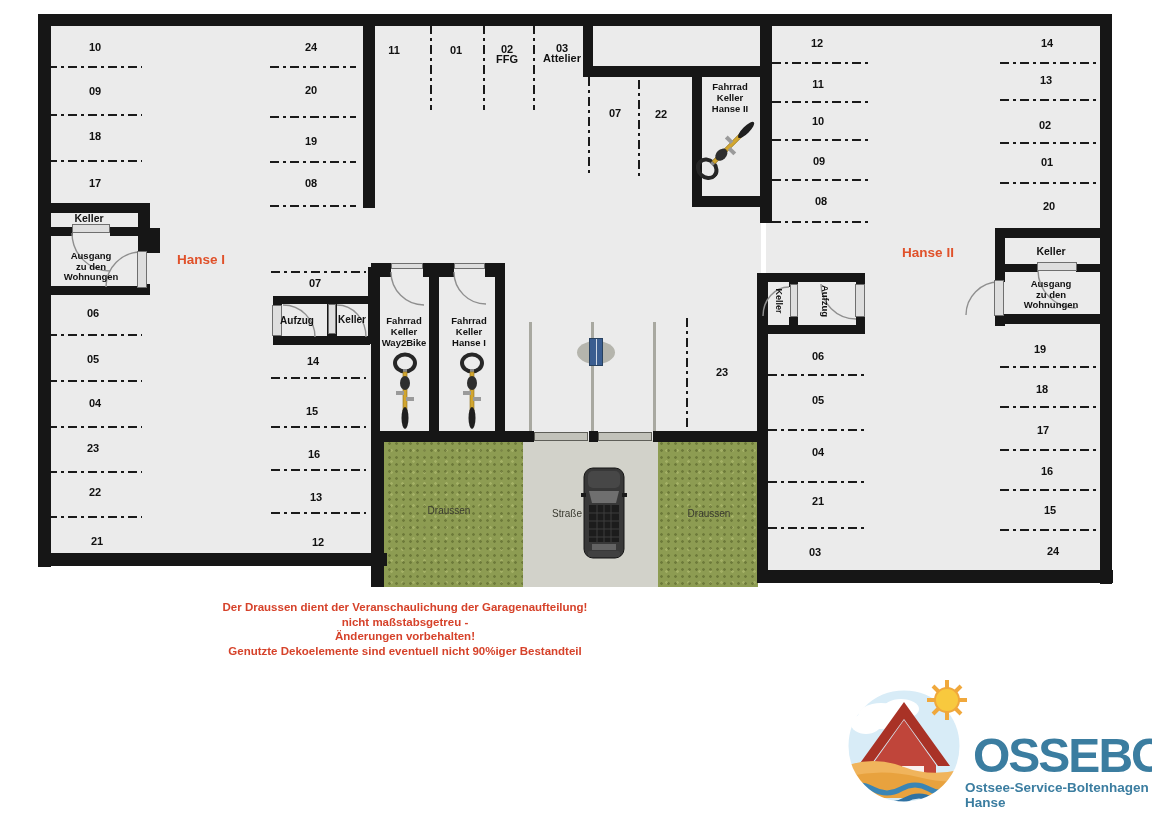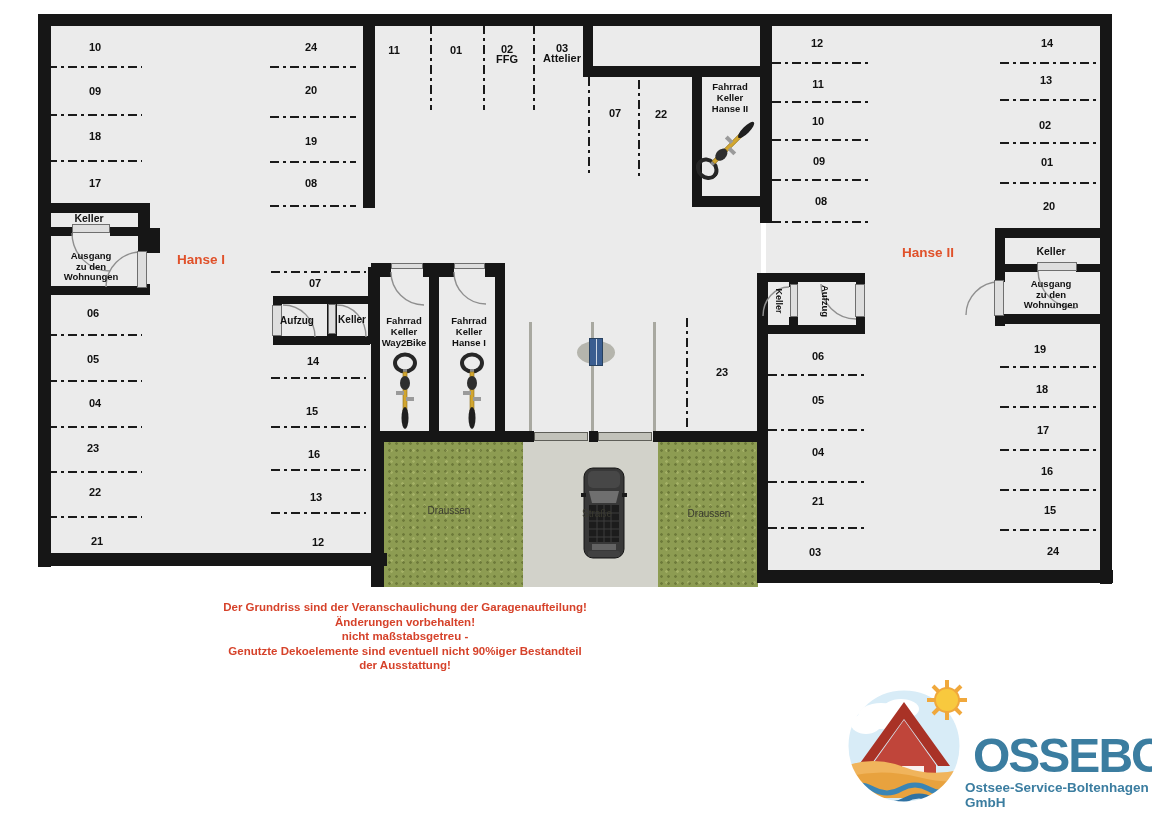--- a/index.html
+++ b/index.html
@@ -71,25 +71,24 @@
       <rect x="8" y="38" width="30" height="37" fill="#1c1c1c"></rect>
       <path d="M16 38 V75 M23 38 V75 M30 38 V75 M8 46 H38 M8 54 H38 M8 62 H38 M8 70 H38" stroke="#3c3c3c" stroke-width="1"></path>
       <rect x="11" y="77" width="24" height="6" fill="#636363"></rect>
       <rect x="7" y="84" width="32" height="6" rx="2" fill="#414141"></rect>
     </svg>
 
     <div class="ell" style="left:577px;top:341px;width:38px;height:23px"></div>
     <div class="bluebox" style="left:589px;top:338px;width:14px;height:28px"></div>
 
     <div id="disclaimer">
-        <div>Der Grundriss sind der Veranschaulichung der Garagenaufteilung!</div>
+        <div>Der Draussen dient der Veranschaulichung der Garagenaufteilung!</div>
+        <div>nicht maßstabsgetreu -</div>
         <div>Änderungen vorbehalten!</div>
-        <div>nicht maßstabsgetreu -</div>
         <div>Genutzte Dekoelemente sind eventuell nicht 90%iger Bestandteil</div>
-        <div>der Ausstattung!</div>
       </div>
 
     <div id="logo">
       <svg id="logo-badge" width="132" height="132" viewBox="0 0 132 132">
         <defs>
             <clipPath id="bc">
               <circle cx="61" cy="70" r="57"></circle>
             </clipPath>
           </defs>
         <circle cx="61" cy="70" r="57" fill="#d8ecf7"></circle>
@@ -114,21 +113,21 @@
         </g>
         <circle cx="61" cy="70" r="57" fill="none" stroke="#ffffff" stroke-width="3"></circle>
         <g>
           <g stroke="#f0a83c" stroke-width="4">
             <path d="M104 4 V14 M104 34 V44 M84 24 H94 M114 24 H124 M90 10 L97 17 M111 31 L118 38 M118 10 L111 17 M97 31 L90 38"></path>
           </g>
           <circle cx="104" cy="24" r="12" fill="#f8c93e" stroke="#f0a83c" stroke-width="2"></circle>
         </g>
       </svg>
       <div id="logo-name">OSSEBO</div>
-      <div id="logo-tagline">Ostsee-Service-Boltenhagen GmbH</div>
+      <div id="logo-tagline">Ostsee-Service-Boltenhagen Hanse</div>
     </div>
   <div class="floor" style="left: 44px; top: 20px; width: 722px; height: 192px;"></div>
       <div class="floor" style="left: 44px; top: 205px; width: 335px; height: 355px;"></div>
       <div class="floor" style="left: 376px; top: 205px; width: 385px; height: 235px;"></div>
       <div class="floor" style="left: 766px; top: 20px; width: 340px; height: 556px;"></div>
       <div class="grass" style="left: 372px; top: 440px; width: 151px; height: 147px;"></div>
       <div class="grass" style="left: 658px; top: 440px; width: 100px; height: 147px;"></div>
       <div class="road" style="left: 523px; top: 440px; width: 135px; height: 147px;"></div>
       <div class="dh" style="left: 48px; top: 66px; width: 94px;"></div>
       <div class="dh" style="left: 48px; top: 114px; width: 94px;"></div>
@@ -300,21 +299,21 @@
 Keller
 Hanse II</div>
       <div class="lbl room rot" style="left: 778px; top: 301px; font-size: 9px;">Keller</div>
       <div class="lbl room rot" style="left: 825px; top: 301px; font-size: 9.5px;">Aufzug</div>
       <div class="lbl room" style="left: 928px; top: 253px; font-size: 13.5px; color: rgb(224, 81, 42);">Hanse II</div>
       <div class="lbl room" style="left: 1051px; top: 252px; font-size: 10.5px;">Keller</div>
       <div class="lbl room" style="left: 1051px; top: 295px; font-size: 9.5px; line-height: 10.5px;">Ausgang
 zu den
 Wohnungen</div>
       <div class="lbl out" style="left: 449px; top: 511px;">Draussen</div>
-      <div class="lbl out" style="left: 597px; top: 514px; text-align: right;">Straße</div>
+      <div class="lbl out" style="left: 567px; top: 514px; text-align: right;">Straße</div>
       <div class="lbl out" style="left: 709px; top: 514px;">Draussen</div>
       <div class="bike" style="left: 393px; top: 352px; width: 24px; height: 78px;"><svg width="24" height="78" viewBox="0 0 24 78">
   <ellipse cx="12" cy="11" rx="10" ry="8.5" fill="none" stroke="#262626" stroke-width="4"></ellipse>
   <rect x="10" y="17" width="4" height="8" fill="#8a8a8a"></rect>
   <rect x="10" y="20" width="4" height="42" fill="#d2a62f" stroke="#8a6d1d" stroke-width="0.6"></rect>
   <ellipse cx="12" cy="31" rx="5" ry="7" fill="#2e2e2e"></ellipse>
   <rect x="3" y="39" width="8" height="4" fill="#9a9a9a"></rect>
   <rect x="13" y="45" width="8" height="4" fill="#9a9a9a"></rect>
   <ellipse cx="12" cy="66" rx="3.5" ry="11" fill="#1f1f1f"></ellipse>
 </svg></div>

